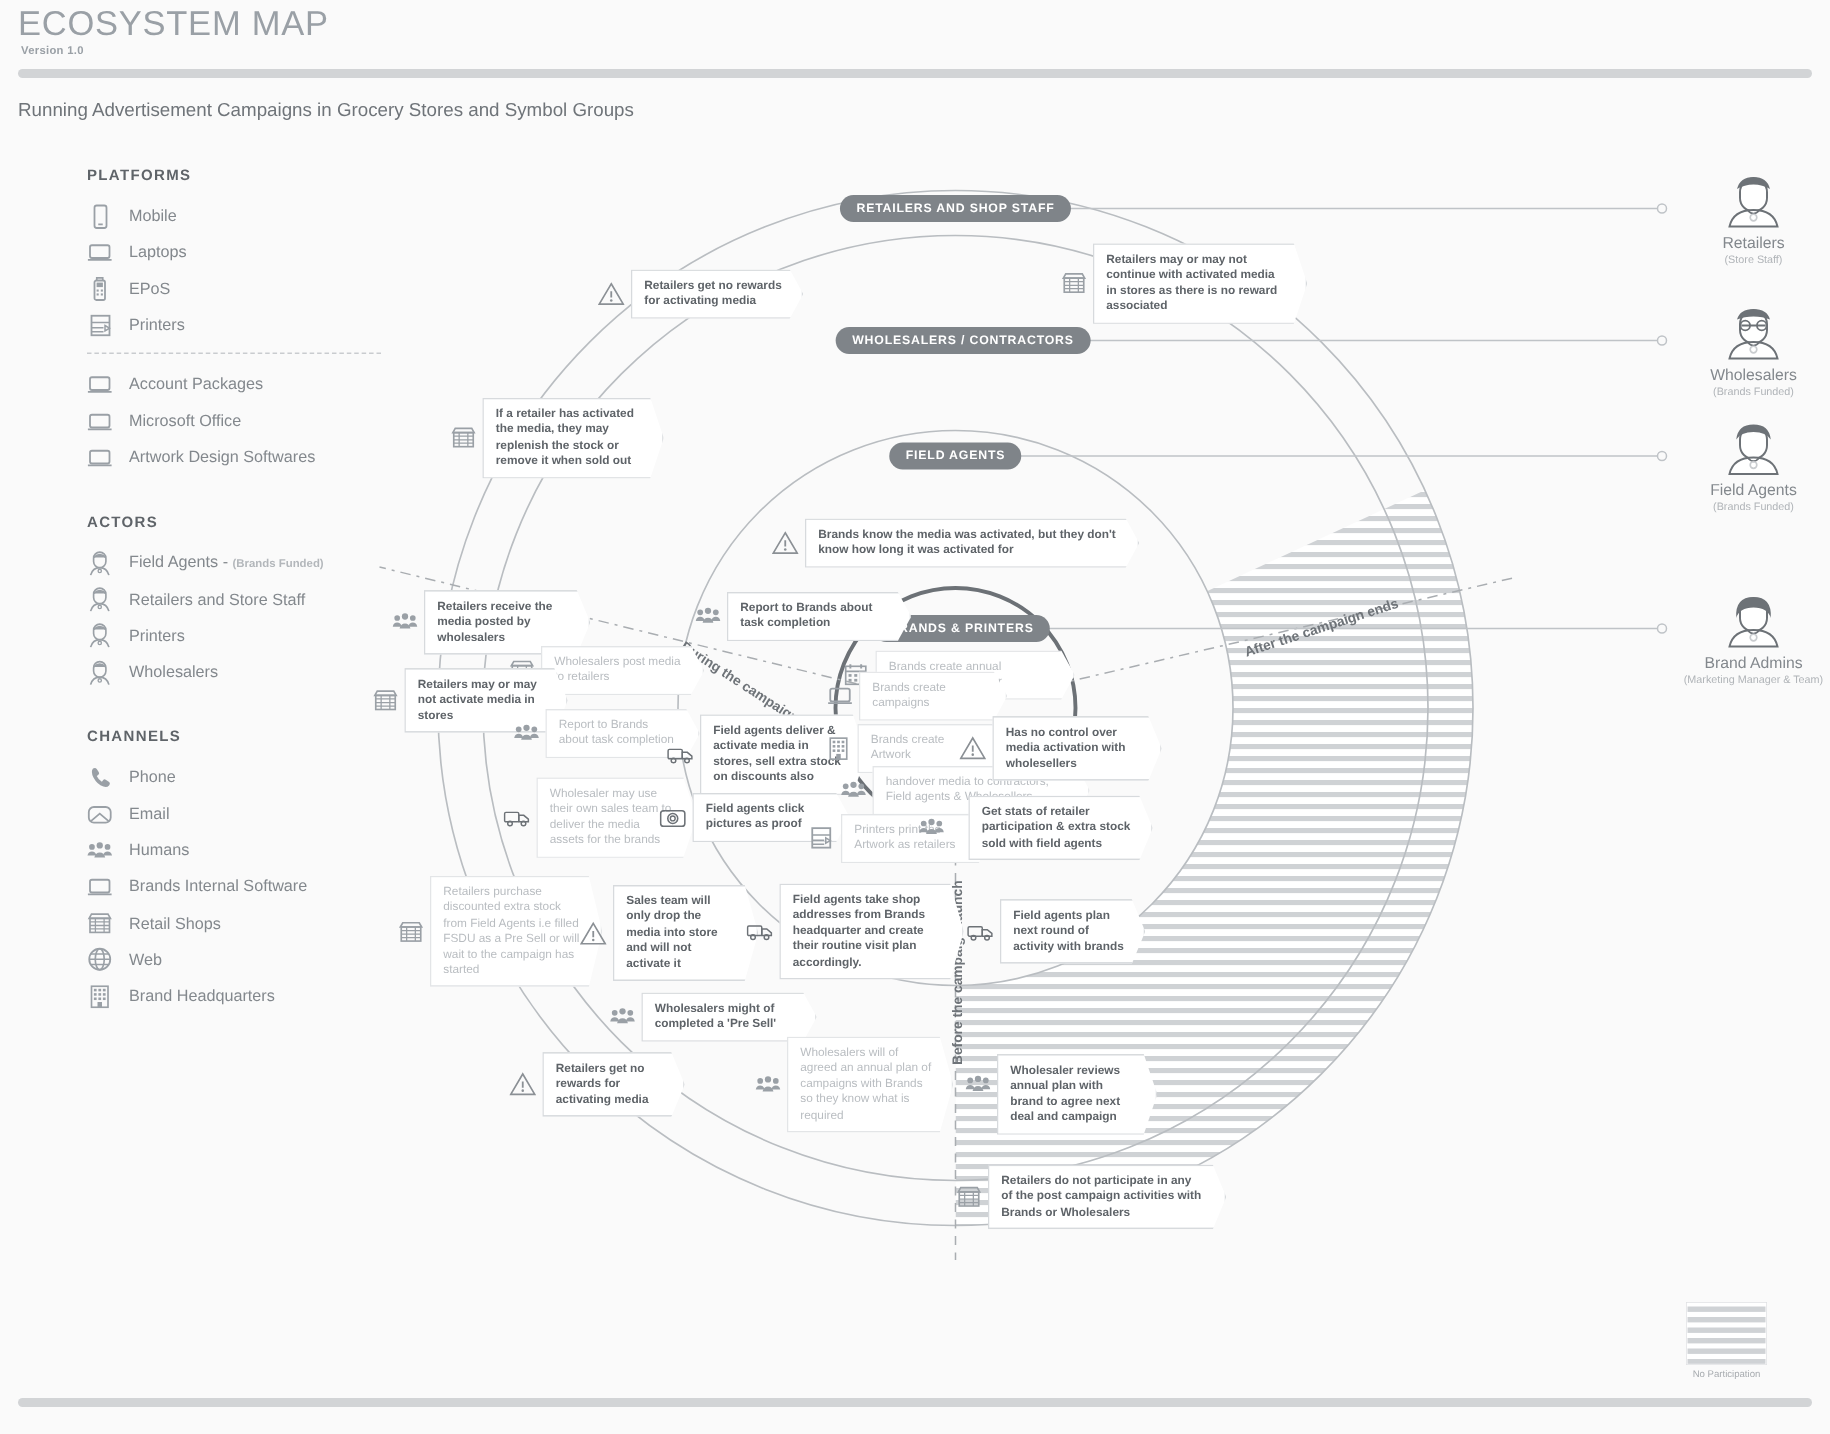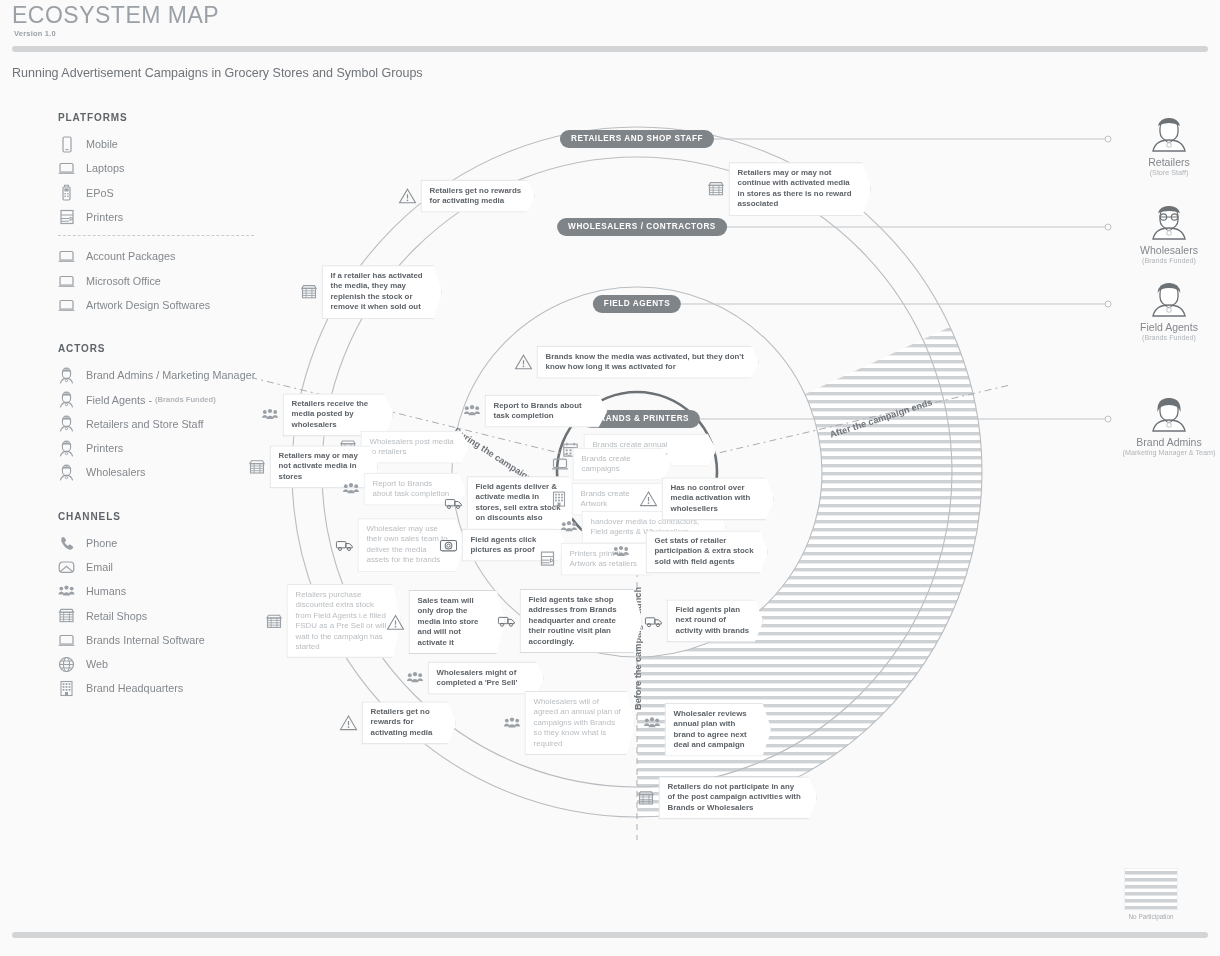--- a/index.html
+++ b/index.html
@@ -167,31 +167,20 @@
       <div class="sec-title">ACTORS</div>
       <div class="leg-item">
         <span class="leg-ico">
           <svg width="15" height="17" viewBox="0 0 15 17">
             <path d="M3.4 5.2 a4.1 4.1 0 0 1 8.2 0 v2.2 a4.1 4.1 0 0 1 -8.2 0 z" fill="none" stroke="#9aa0a6" stroke-width="1.1"></path>
             <path d="M3.6 4.6 q3.9 -3.6 7.8 0" fill="#9aa0a6" stroke="#9aa0a6" stroke-width="1.1"></path>
             <path d="M1.4 16.4 q1.4 -5 6.1 -5 q4.7 0 6.1 5" fill="none" stroke="#9aa0a6" stroke-width="1.1"></path>
             <circle cx="7.5" cy="13.6" r="1.1" fill="none" stroke="#9aa0a6" stroke-width=".9"></circle>
           </svg>
         </span>
-        <span class="leg-lbl">Brand Admins / Marketing Manager</span>
-      </div>
-      <div class="leg-item">
-        <span class="leg-ico">
-          <svg width="15" height="17" viewBox="0 0 15 17">
-            <path d="M3.4 5.2 a4.1 4.1 0 0 1 8.2 0 v2.2 a4.1 4.1 0 0 1 -8.2 0 z" fill="none" stroke="#9aa0a6" stroke-width="1.1"></path>
-            <path d="M3.6 4.6 q3.9 -3.6 7.8 0" fill="#9aa0a6" stroke="#9aa0a6" stroke-width="1.1"></path>
-            <path d="M1.4 16.4 q1.4 -5 6.1 -5 q4.7 0 6.1 5" fill="none" stroke="#9aa0a6" stroke-width="1.1"></path>
-            <circle cx="7.5" cy="13.6" r="1.1" fill="none" stroke="#9aa0a6" stroke-width=".9"></circle>
-          </svg>
-        </span>
         <span class="leg-lbl">Field Agents -</span>
         <span class="leg-sub">(Brands Funded)</span>
       </div>
       <div class="leg-item">
         <span class="leg-ico">
           <svg width="15" height="17" viewBox="0 0 15 17">
             <path d="M3.4 5.2 a4.1 4.1 0 0 1 8.2 0 v2.2 a4.1 4.1 0 0 1 -8.2 0 z" fill="none" stroke="#9aa0a6" stroke-width="1.1"></path>
             <path d="M3.6 4.6 q3.9 -3.6 7.8 0" fill="#9aa0a6" stroke="#9aa0a6" stroke-width="1.1"></path>
             <path d="M1.4 16.4 q1.4 -5 6.1 -5 q4.7 0 6.1 5" fill="none" stroke="#9aa0a6" stroke-width="1.1"></path>
             <circle cx="7.5" cy="13.6" r="1.1" fill="none" stroke="#9aa0a6" stroke-width=".9"></circle>
@@ -248,45 +237,45 @@
               <circle cx="3.3" cy="3.6" r="1.9"></circle>
               <circle cx="8.5" cy="2.6" r="2.1"></circle>
               <circle cx="13.7" cy="3.6" r="1.9"></circle>
               <path d="M.3 9.4 q.6 -2.8 3 -2.8 q2.4 0 3 2.8 z"></path>
               <path d="M4.9 10.6 q.8 -3.3 3.6 -3.3 q2.8 0 3.6 3.3 z"></path>
               <path d="M10.7 9.4 q.6 -2.8 3 -2.8 q2.4 0 3 2.8 z"></path>
             </g>
           </svg>
         </span>
         <span class="leg-lbl">Humans</span>
+      </div>
+      <div class="leg-item">
+        <span class="leg-ico">
+          <svg width="17" height="14" viewBox="0 0 17 14">
+            <rect x="2" y="2.5" width="13" height="8.5" rx="1.3" fill="none" stroke="#9aa0a6" stroke-width="1.2"></rect>
+            <line x1="0.6" y1="12.2" x2="16.4" y2="12.2" stroke="#9aa0a6" stroke-width="1.2"></line>
+          </svg>
+        </span>
+        <span class="leg-lbl">Brands Internal Software</span>
       </div>
       <div class="leg-item">
         <span class="leg-ico">
           <svg width="17" height="15" viewBox="0 0 17 15">
             <path d="M1.4 4.2 L3 1.4 H14 L15.6 4.2 z" fill="none" stroke="#9aa0a6" stroke-width="1.1"></path>
             <rect x="2" y="4.2" width="13" height="9.4" fill="none" stroke="#9aa0a6" stroke-width="1.1"></rect>
             <g stroke="#9aa0a6" stroke-width=".85" fill="none">
               <line x1="2" y1="6.6" x2="15" y2="6.6"></line>
               <line x1="2" y1="9" x2="15" y2="9"></line>
               <line x1="2" y1="11.3" x2="15" y2="11.3"></line>
               <line x1="5.6" y1="4.2" x2="5.6" y2="13.6"></line>
               <line x1="11.4" y1="4.2" x2="11.4" y2="13.6"></line>
             </g>
           </svg>
         </span>
         <span class="leg-lbl">Retail Shops</span>
-      </div>
-      <div class="leg-item">
-        <span class="leg-ico">
-          <svg width="17" height="14" viewBox="0 0 17 14">
-            <rect x="2" y="2.5" width="13" height="8.5" rx="1.3" fill="none" stroke="#9aa0a6" stroke-width="1.2"></rect>
-            <line x1="0.6" y1="12.2" x2="16.4" y2="12.2" stroke="#9aa0a6" stroke-width="1.2"></line>
-          </svg>
-        </span>
-        <span class="leg-lbl">Brands Internal Software</span>
       </div>
       <div class="leg-item">
         <span class="leg-ico">
           <svg width="17" height="17" viewBox="0 0 17 17">
             <circle cx="8.5" cy="8.5" r="7" fill="none" stroke="#9aa0a6" stroke-width="1.2"></circle>
             <ellipse cx="8.5" cy="8.5" rx="3" ry="7" fill="none" stroke="#9aa0a6" stroke-width="1.1"></ellipse>
             <line x1="1.5" y1="8.5" x2="15.5" y2="8.5" stroke="#9aa0a6" stroke-width="1.1"></line>
             <line x1="2.7" y1="5" x2="14.3" y2="5" stroke="#9aa0a6" stroke-width="1"></line>
             <line x1="2.7" y1="12" x2="14.3" y2="12" stroke="#9aa0a6" stroke-width="1"></line>
           </svg>

